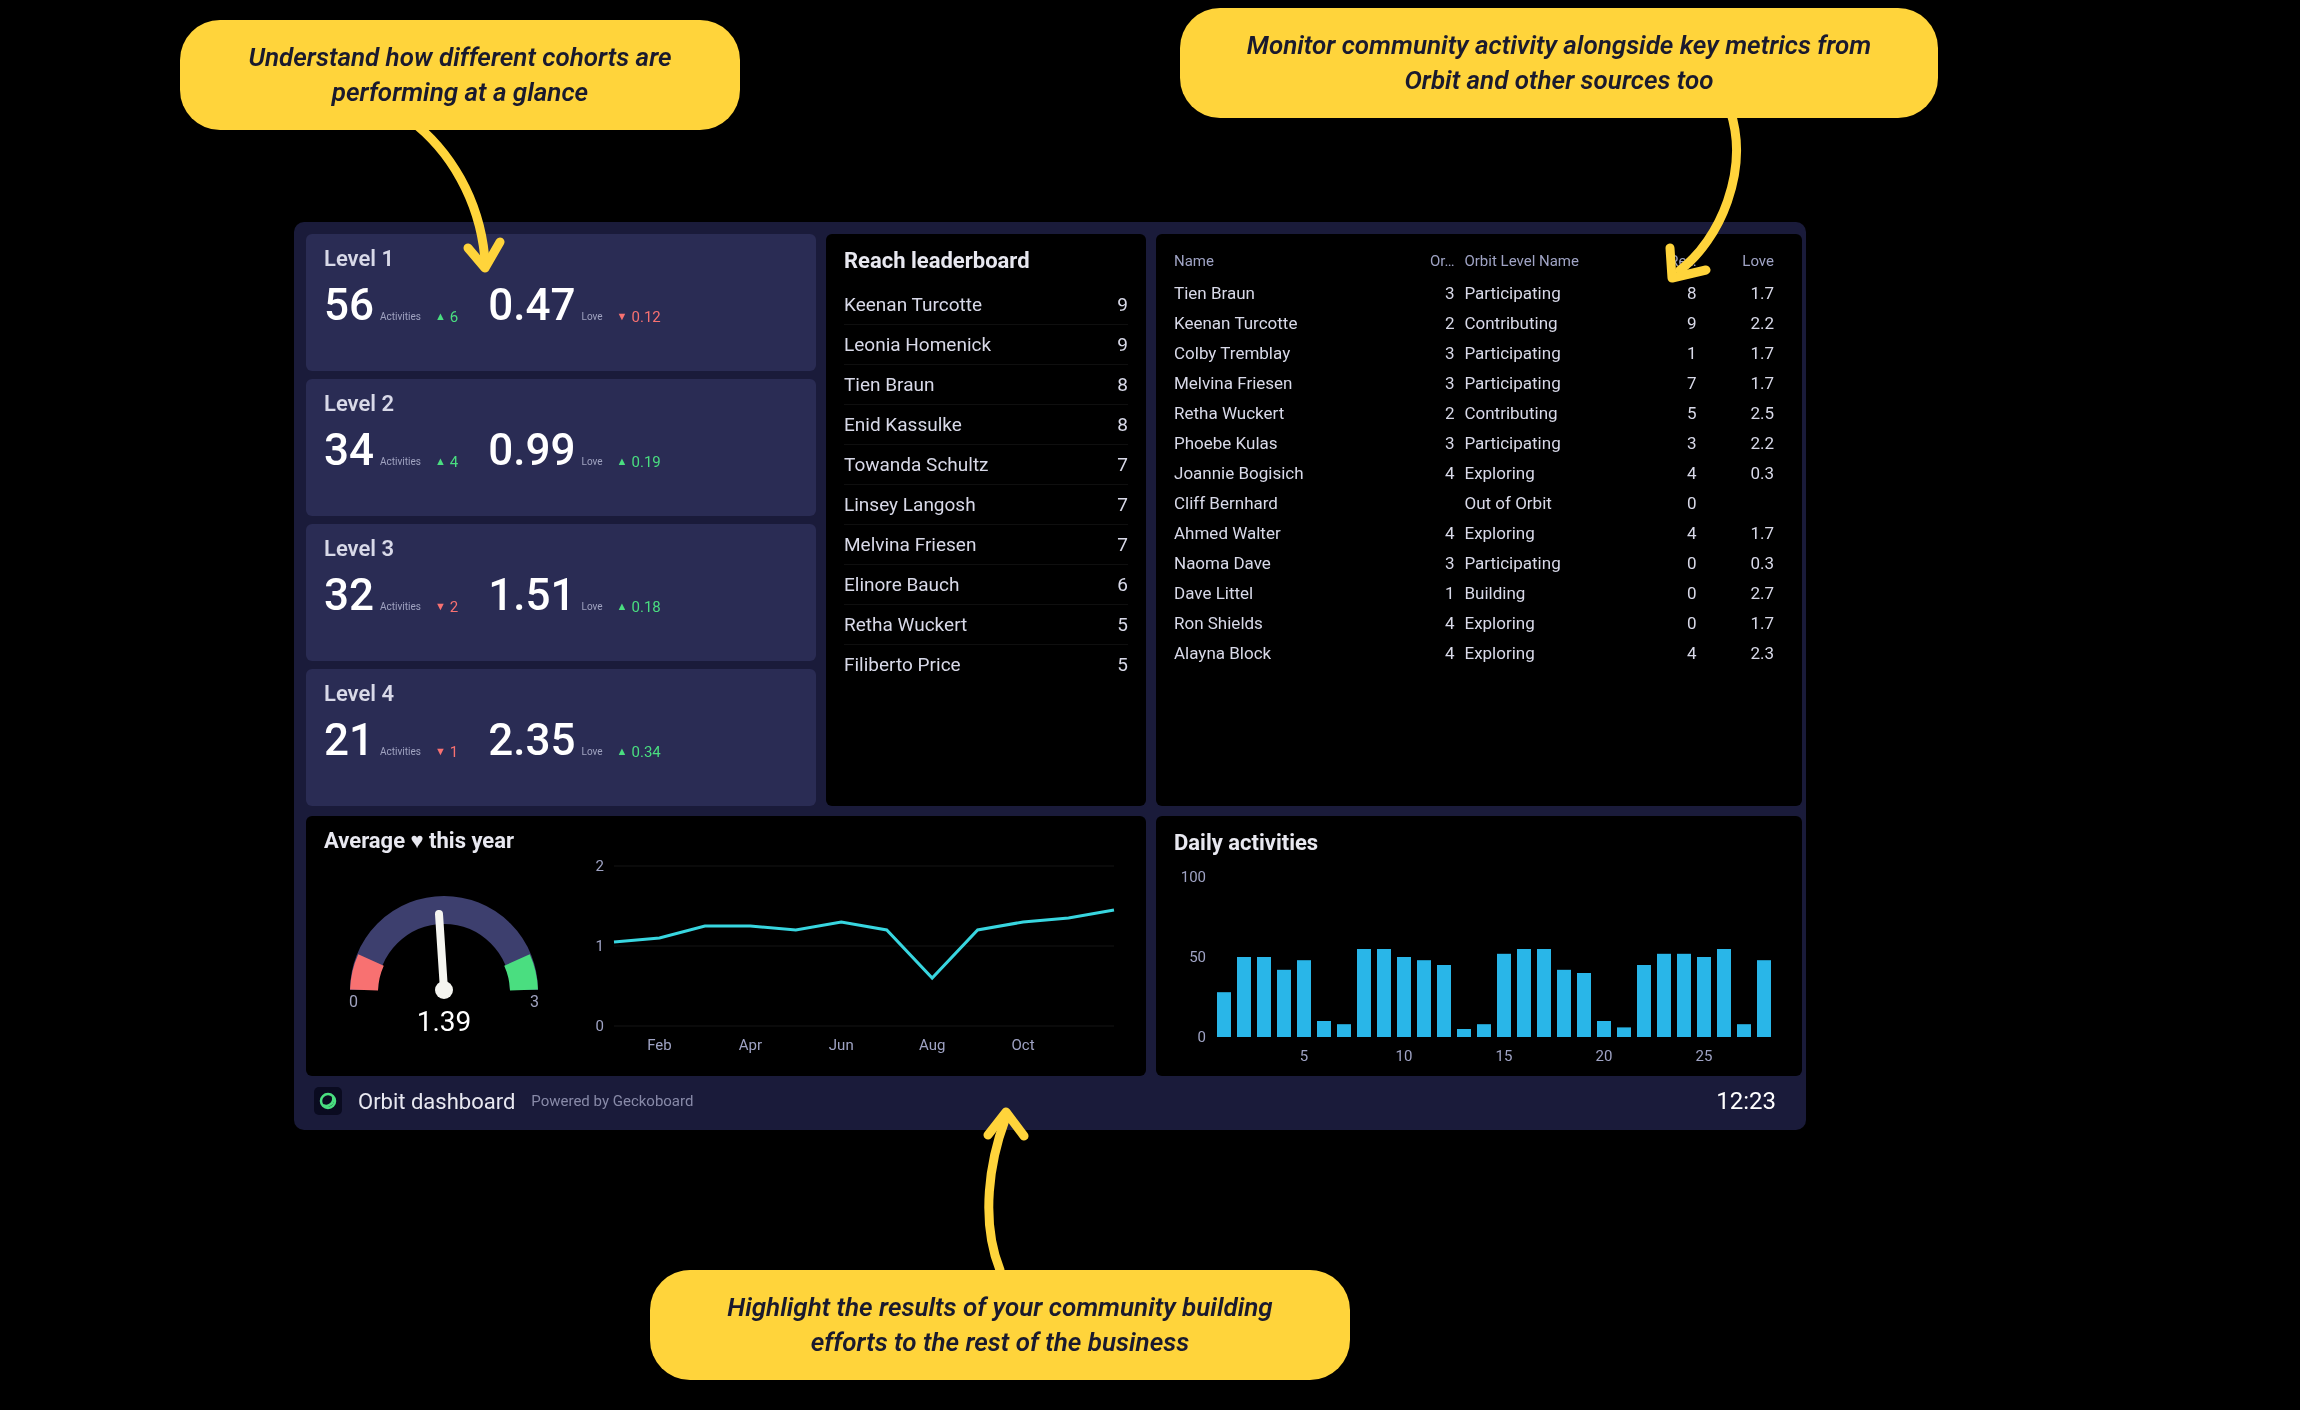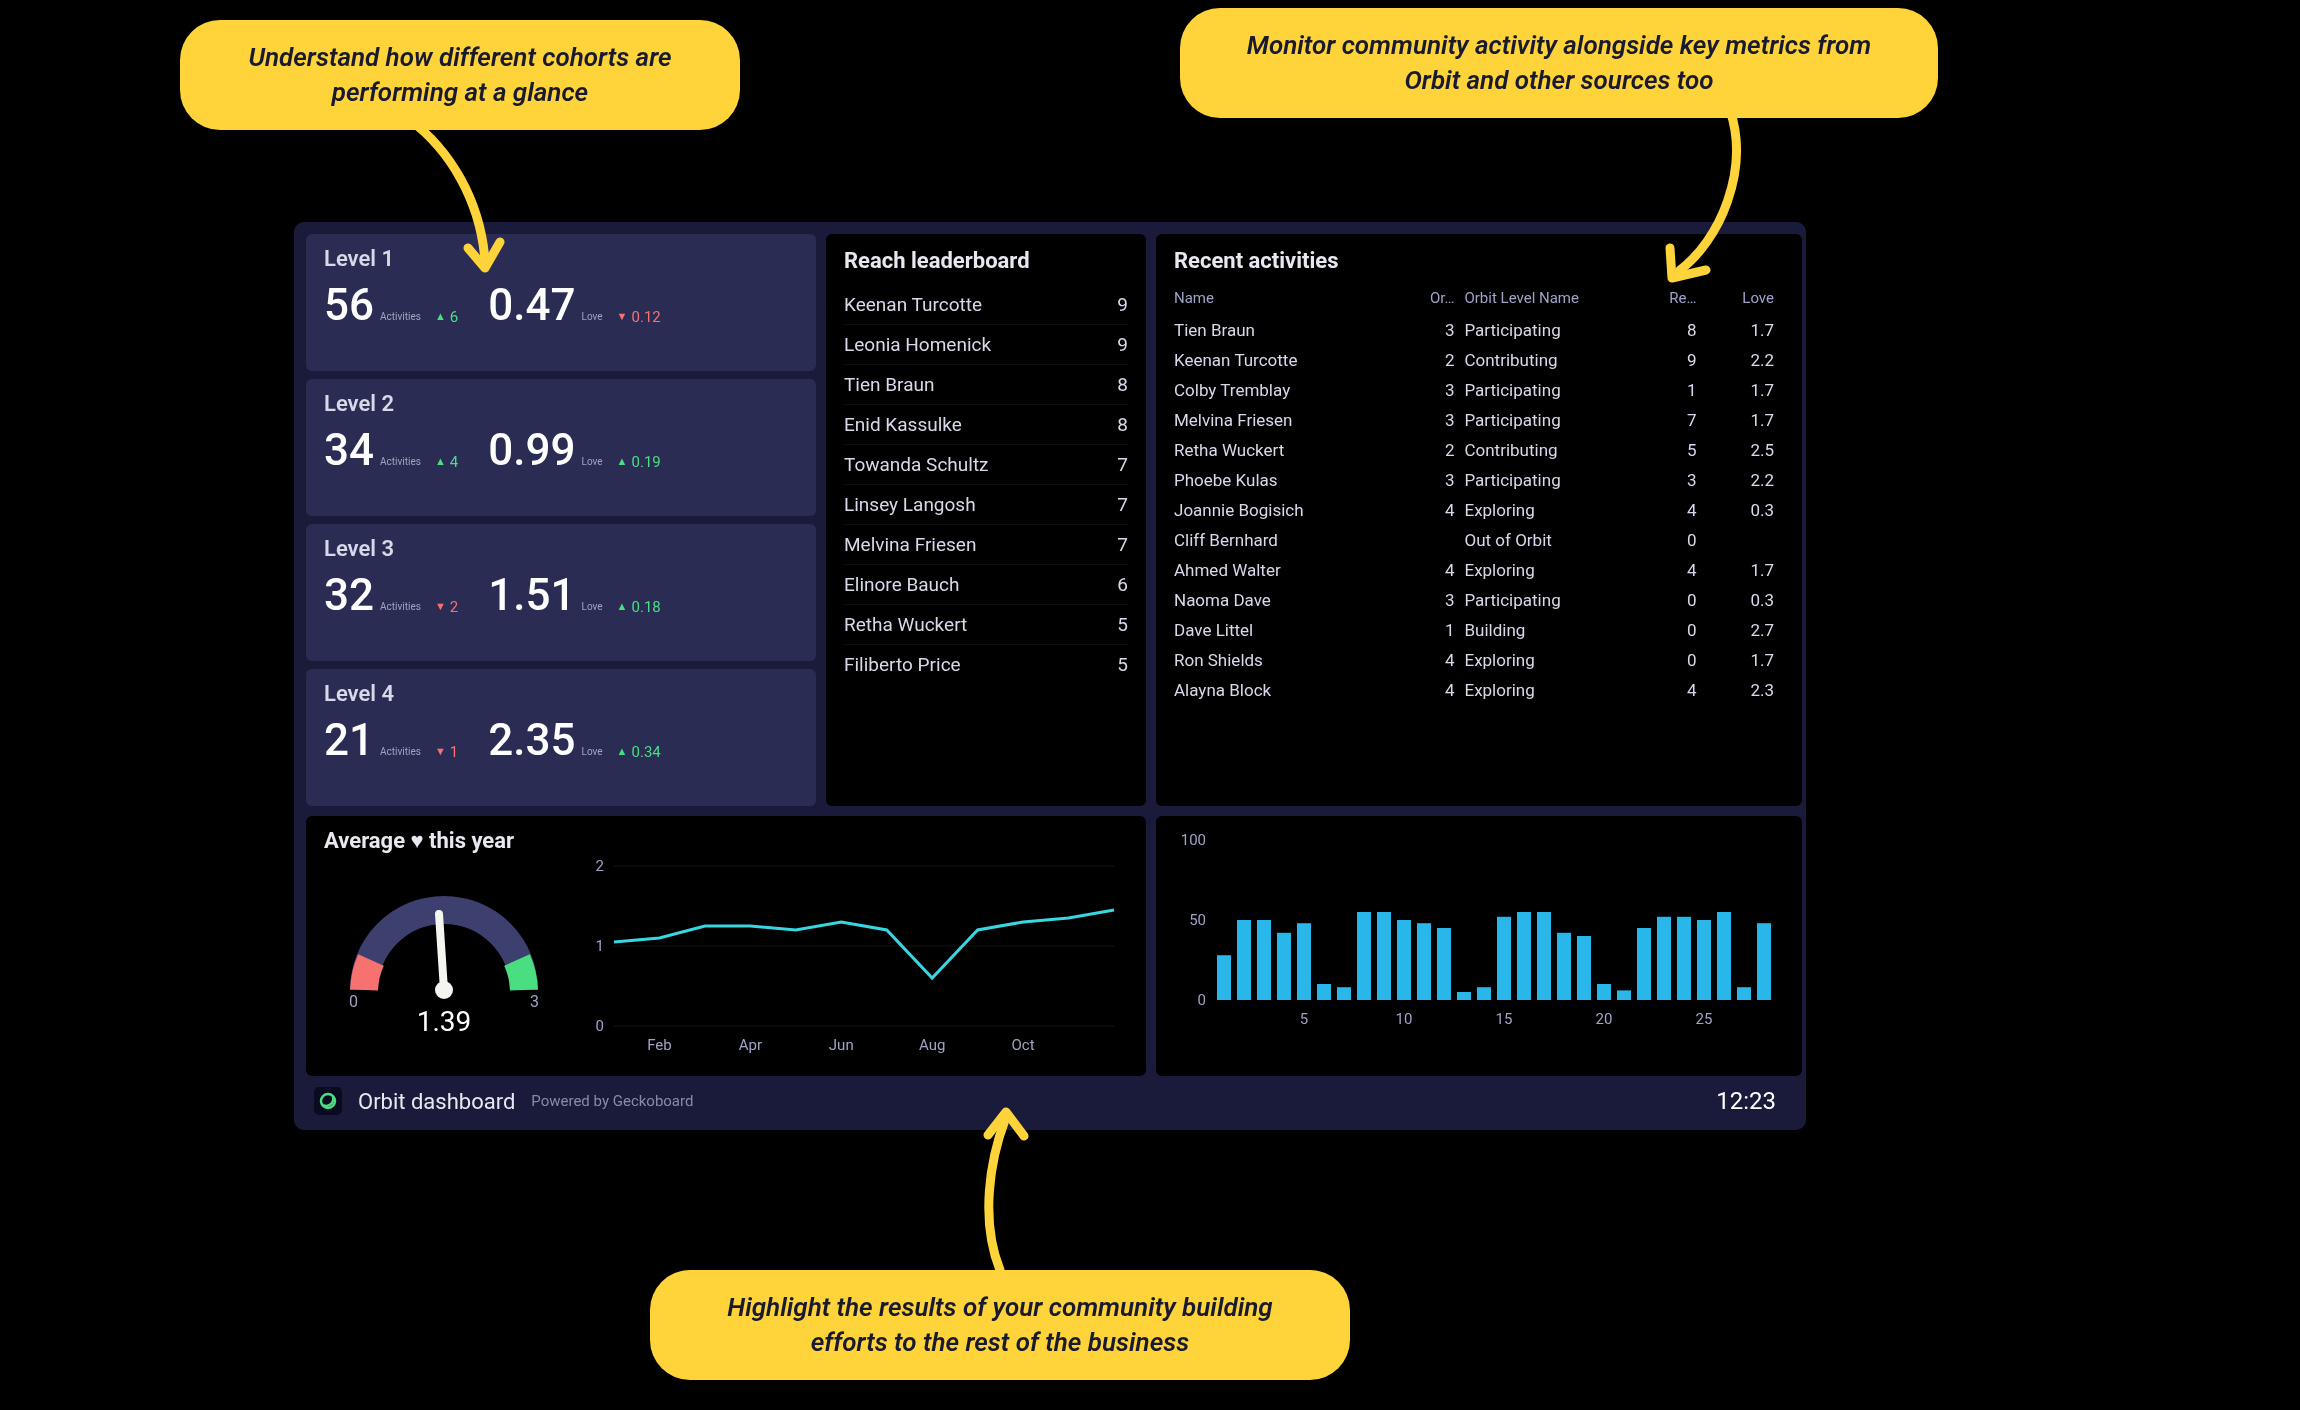--- a/index.html
+++ b/index.html
@@ -229,21 +229,20 @@
             <span>5</span>
           </div>
           <div class="leader-row">
             <span>Filiberto Price</span>
             <span>5</span>
           </div>
         </div>
     </div>
 
     <div class="panel">
-      <div class="panel-title">Recent activities</div>
       <div class="activities-table">
         <div class="act-header">
           <span>Name</span>
           <span>Or…</span>
           <span>Orbit Level Name</span>
           <span>Re…</span>
           <span>Love</span>
         </div>
         <div id="act-rows">
             <div class="act-row">
@@ -371,20 +370,21 @@
             <text x="166.36363636363635" y="194" fill="#9fa3c4" font-size="15" text-anchor="middle">Apr</text>
             <text x="257.27272727272725" y="194" fill="#9fa3c4" font-size="15" text-anchor="middle">Jun</text>
             <text x="348.1818181818182" y="194" fill="#9fa3c4" font-size="15" text-anchor="middle">Aug</text>
             <text x="439.0909090909091" y="194" fill="#9fa3c4" font-size="15" text-anchor="middle">Oct</text>
             <path d="M30 86 L75.45454545454545 82 L120.9090909090909 70 L166.36363636363635 70 L211.8181818181818 74 L257.27272727272725 66 L302.7272727272727 74 L348.1818181818182 122 L393.6363636363636 74 L439.0909090909091 66 L484.5454545454545 61.99999999999999 L530 54 " stroke="#38d6e0" stroke-width="3" fill="none"></path>
           </svg>
       </div>
     </div>
 
     <div class="panel daily">
+      <div class="panel-title">Daily activities</div>
       <svg id="bar-chart" width="610" height="200" viewBox="0 0 610 200">
           <text x="32" y="175" fill="#9fa3c4" font-size="15" text-anchor="end">0</text>
           <text x="32" y="95" fill="#9fa3c4" font-size="15" text-anchor="end">50</text>
           <text x="32" y="15" fill="#9fa3c4" font-size="15" text-anchor="end">100</text>
           <rect x="43" y="125.19999999999999" width="14" height="44.800000000000004" fill="#29b6e8"></rect>
           <rect x="63" y="90" width="14" height="80" fill="#29b6e8"></rect>
           <rect x="83" y="90" width="14" height="80" fill="#29b6e8"></rect>
           <rect x="103" y="102.8" width="14" height="67.2" fill="#29b6e8"></rect>
           <rect x="123" y="93.2" width="14" height="76.8" fill="#29b6e8"></rect>
           <rect x="143" y="154" width="14" height="16" fill="#29b6e8"></rect>

